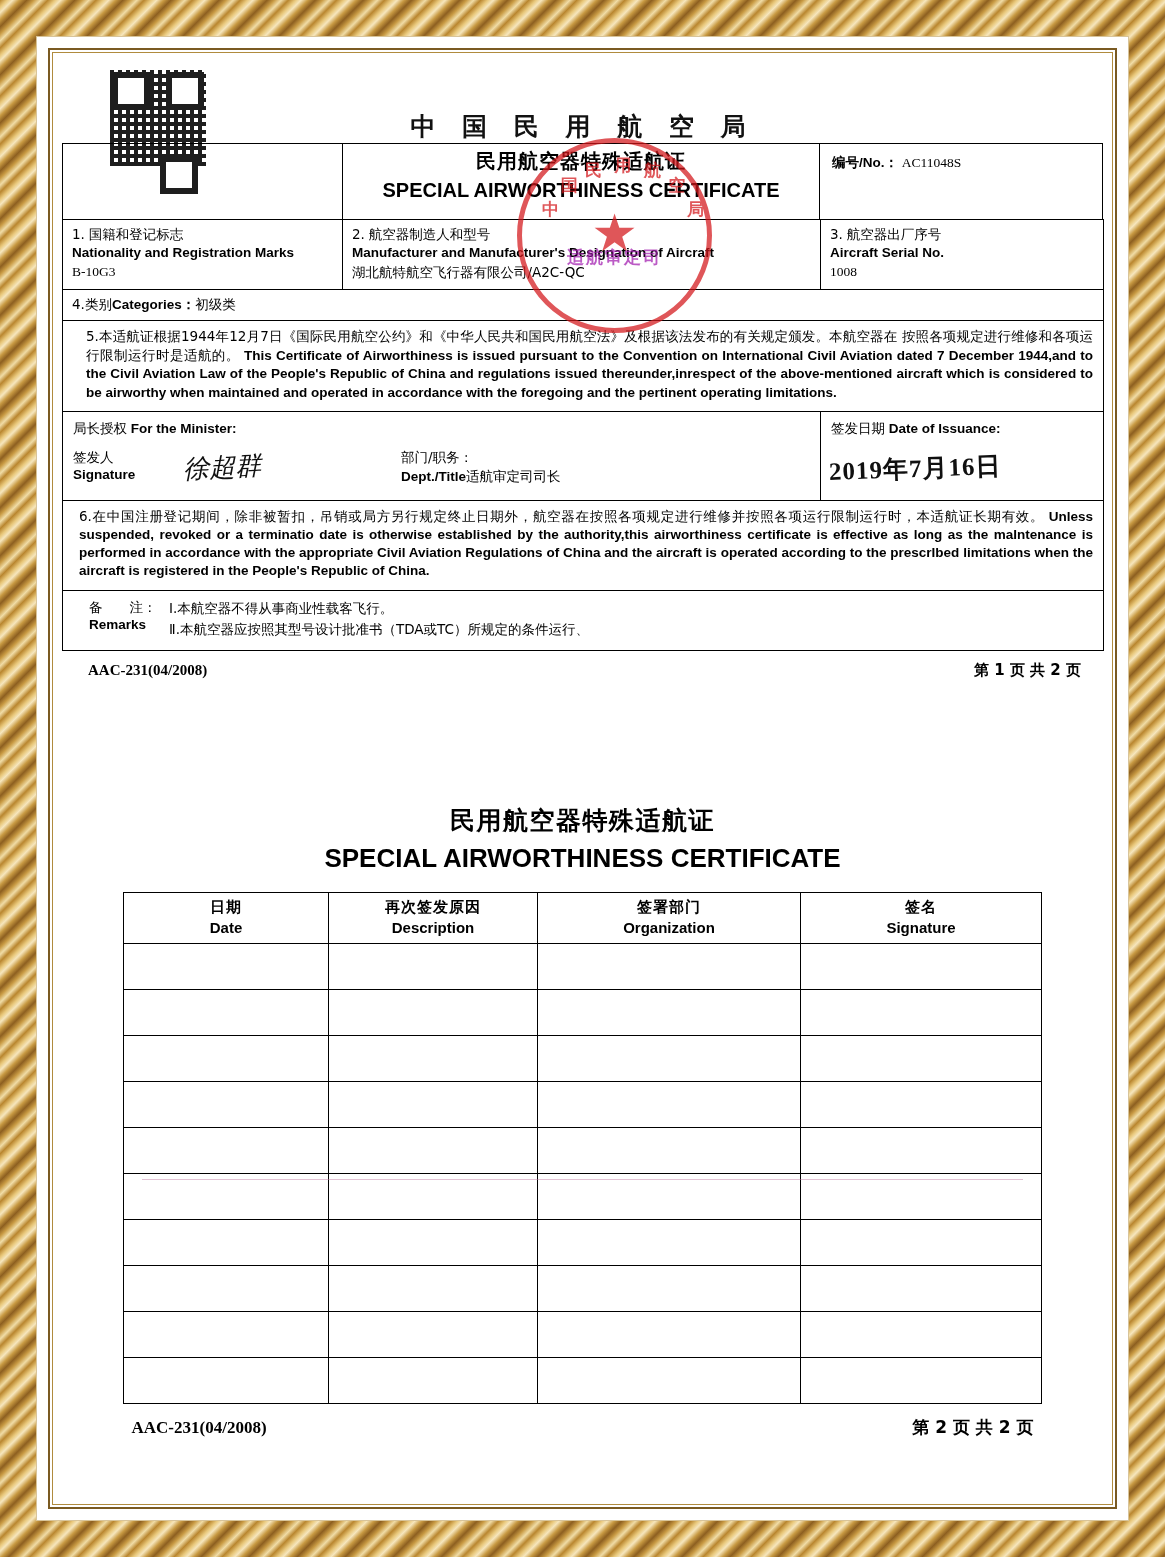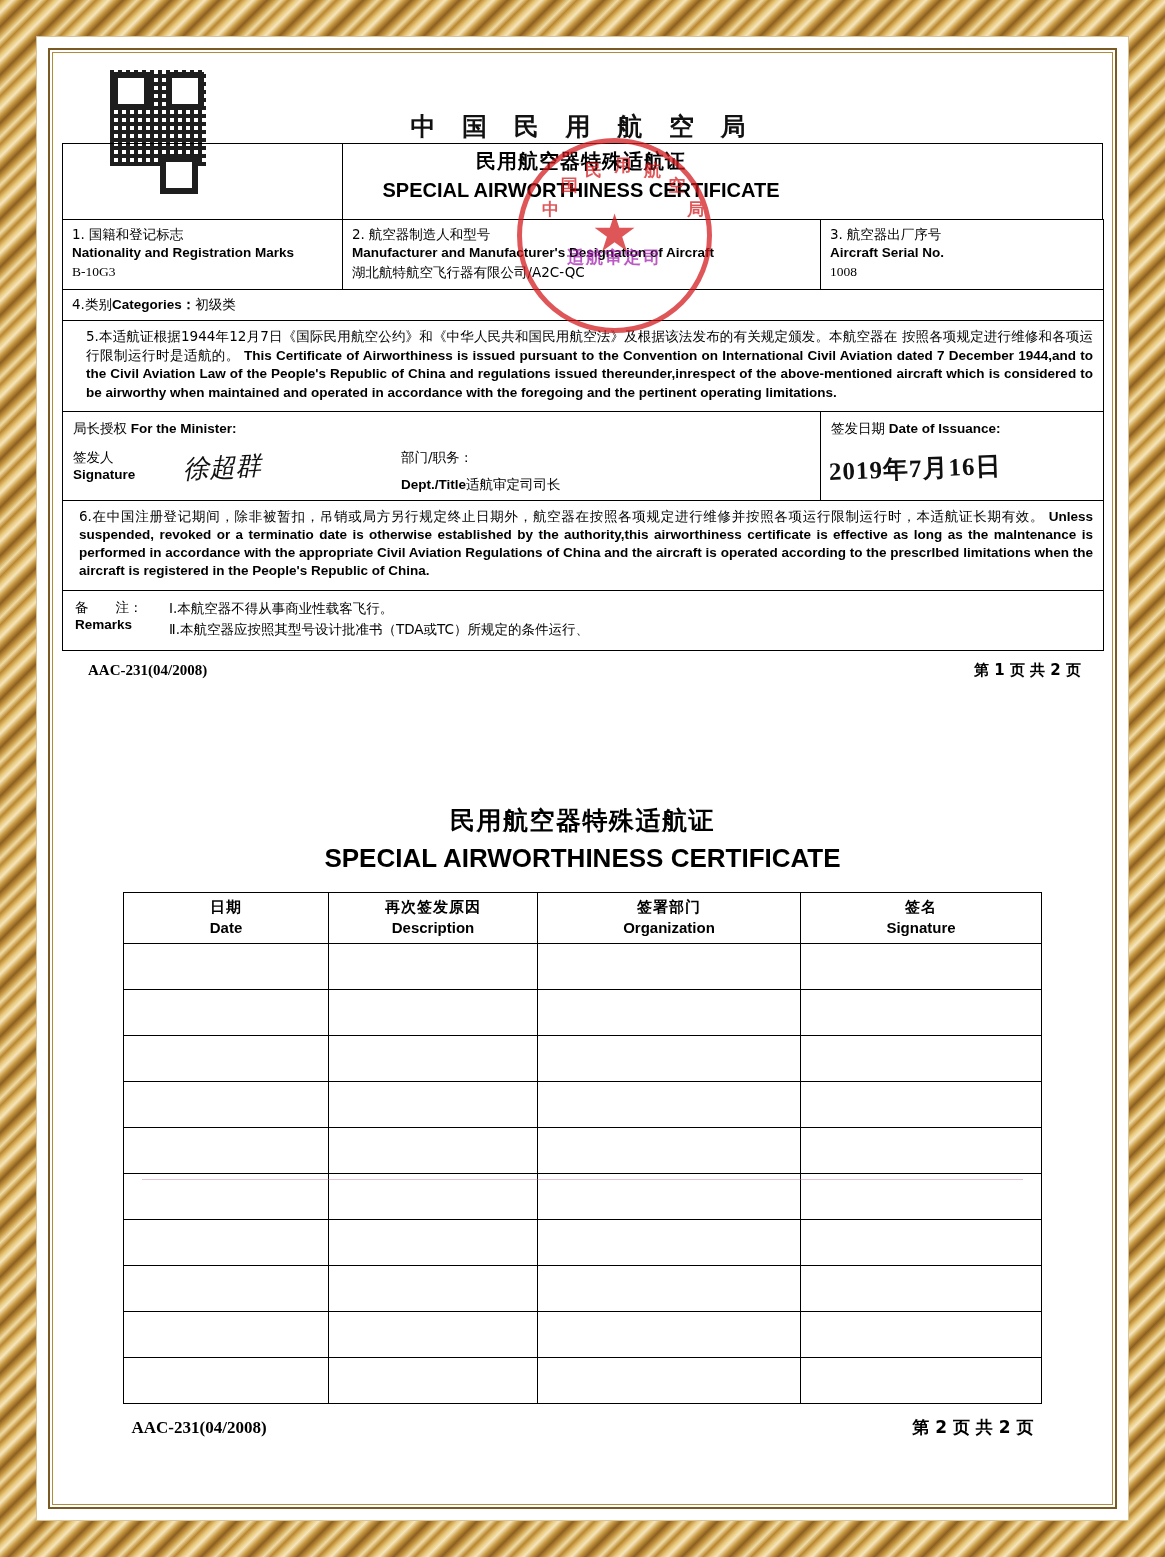--- a/index.html
+++ b/index.html
@@ -401,20 +401,24 @@
       <div class="star">★</div>
       <div class="seal-text">适航审定司</div>
     </div>
 
     <div class="cert-head">
       <div class="col-left"></div>
       <div class="col-mid">
         <div class="cert-cn">民用航空器特殊适航证</div>
         <div class="cert-en">SPECIAL AIRWORTHINESS CERTIFICATE</div>
       </div>
+      <div class="col-right">
+        <span>编号/No.：</span>
+        <span style="font-family:'Liberation Serif',serif;font-weight:normal;">AC11048S</span>
+      </div>
     </div>
 
     <table class="cert">
       <colgroup>
         <col style="width:280px">
         <col style="width:478px">
         <col style="width:283px">
       </colgroup>
       <tbody>
         <tr>
@@ -457,21 +461,21 @@
               </div>
               <div style="position:absolute;left:10px;top:36px;">
                 <div class="sig-label-cn">签发人</div>
                 <div class="lbl-en">Signature</div>
               </div>
               <div style="position:absolute;left:120px;top:38px;">
                 <span class="handwrite">徐超群</span>
               </div>
               <div style="position:absolute;left:338px;top:36px;">
                 <div class="sig-label-cn">部门/职务：</div>
-                <div style="margin-top:9px;">
+                <div style="margin-top:1px;">
                   <span class="lbl-en">Dept./Title</span><span class="val-cn">适航审定司司长</span>
                 </div>
               </div>
             </div>
           </td>
           <td class="sig-row" style="padding:0;">
             <div style="position:relative;width:100%;height:100%;">
               <div style="position:absolute;left:10px;top:7px;">
                 <span class="sig-label-cn">签发日期</span>
                 <span class="lbl-en">Date of Issuance:</span>
@@ -484,21 +488,21 @@
         </tr>
         <tr>
           <td colspan="3" class="para" style="padding:6px 10px 9px 16px;">
             <span class="cn">6.在中国注册登记期间，除非被暂扣，吊销或局方另行规定终止日期外，航空器在按照各项规定进行维修并按照各项运行限制运行时，本适航证长期有效。</span>
             <b>Unless suspended, revoked or a terminatio date is otherwise established by the authority,this airworthiness certificate is effective as long as the maIntenance is performed in accordance with the appropriate Civil Aviation Regulations of China and the aircraft is operated according to the prescrIbed limitations when the aircraft is registered in the People's Republic of China.</b>
           </td>
         </tr>
         <tr>
           <td colspan="3" style="padding:6px 10px 8px 10px;">
             <div style="position:relative;min-height:44px;">
-              <div style="position:absolute;left:2px;top:0;width:92px;">
+              <div style="position:absolute;left:16px;top:0;width:92px;">
                 <div class="sig-label-cn">备　　注：</div>
                 <div class="lbl-en">Remarks</div>
               </div>
               <div style="margin-left:96px;">
                 <div class="val-cn" style="line-height:1.5;">Ⅰ.本航空器不得从事商业性载客飞行。</div>
                 <div class="val-cn" style="line-height:1.5;">Ⅱ.本航空器应按照其型号设计批准书（TDA或TC）所规定的条件运行、</div>
               </div>
             </div>
           </td>
         </tr>

